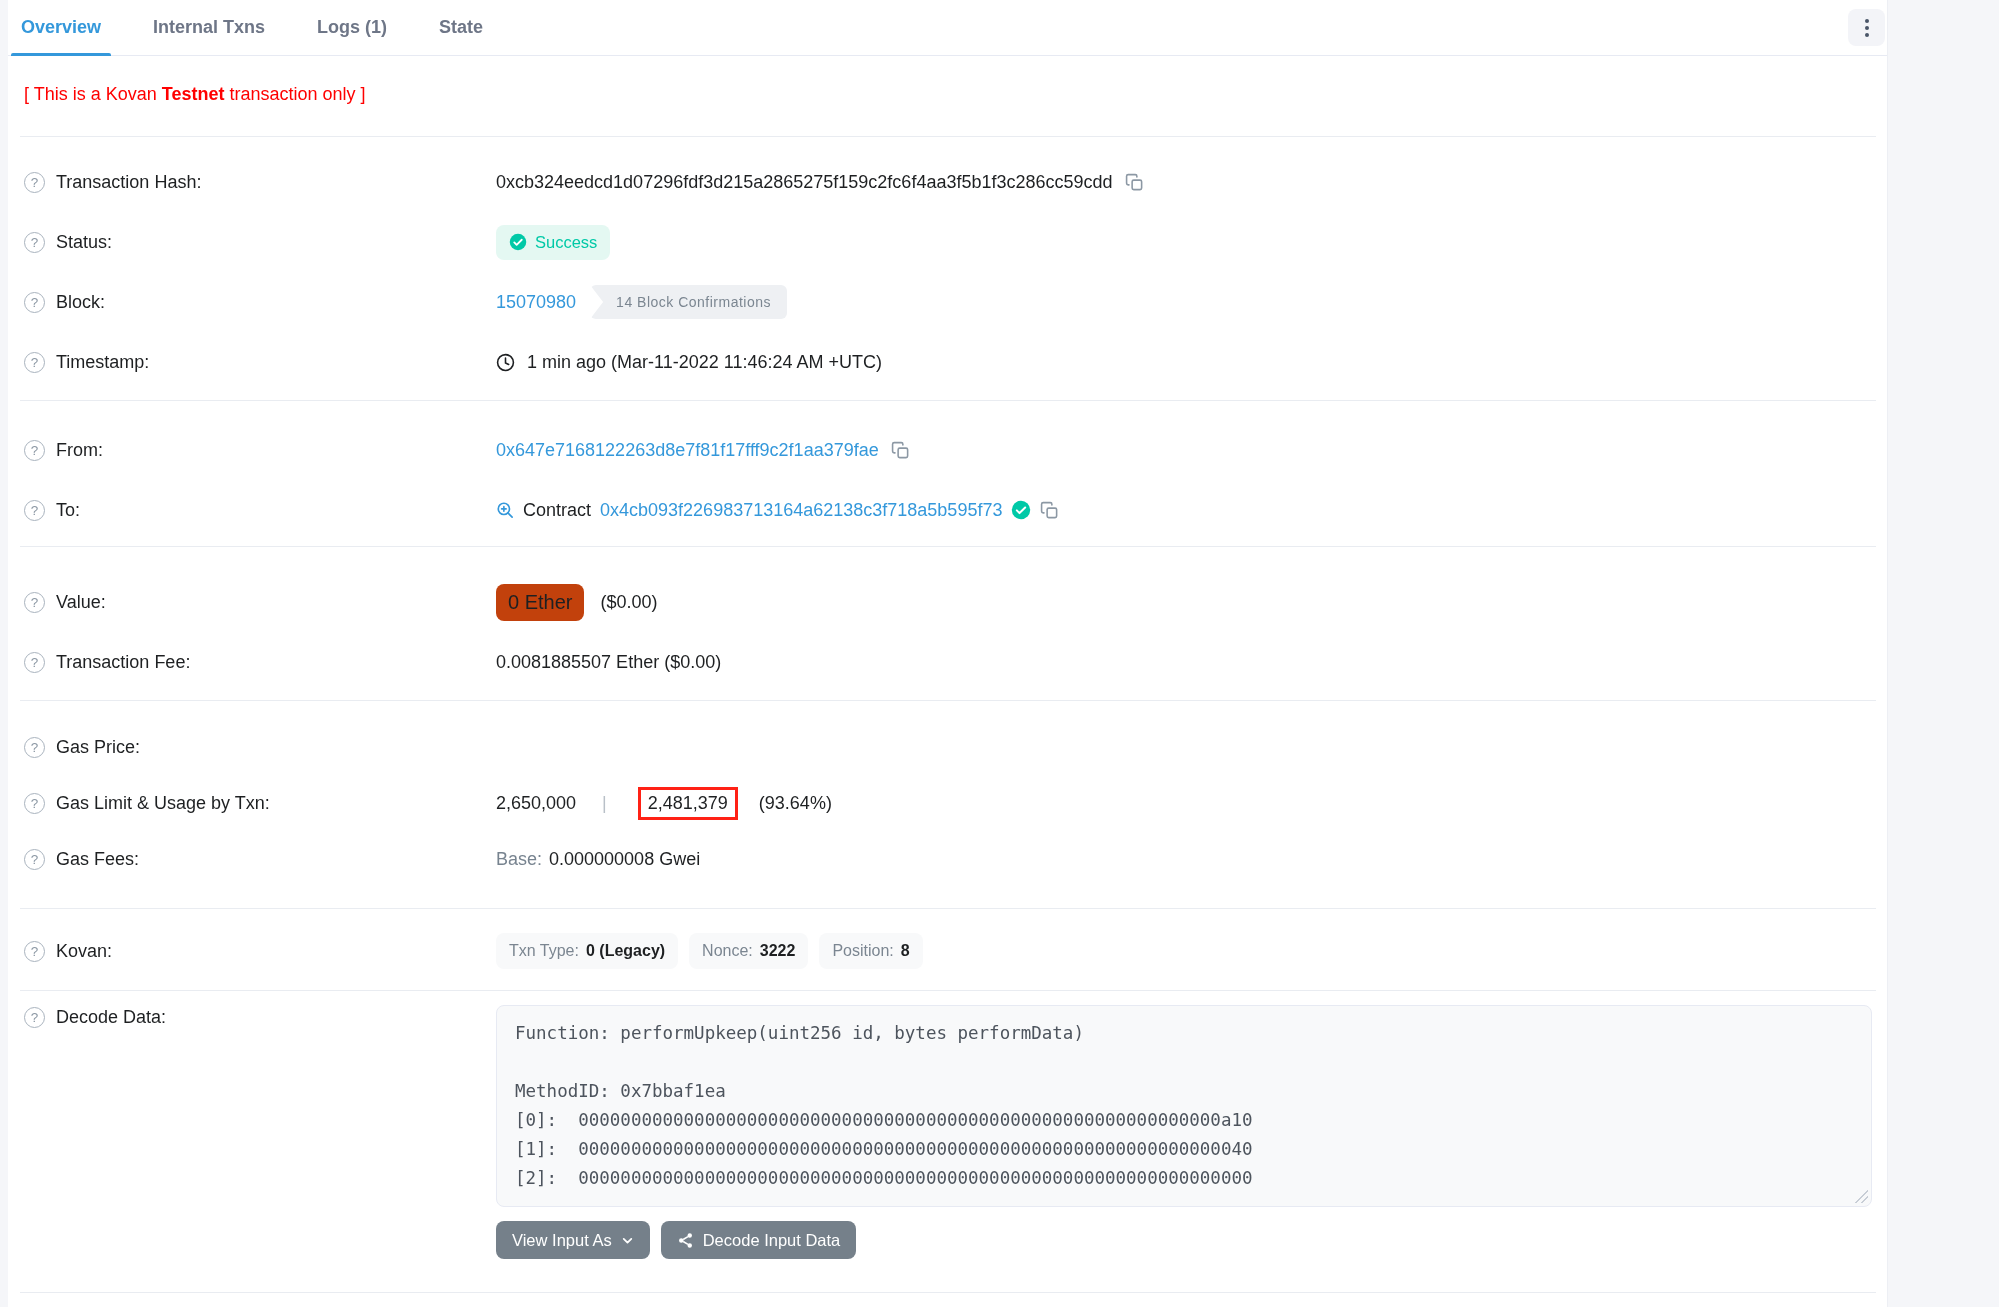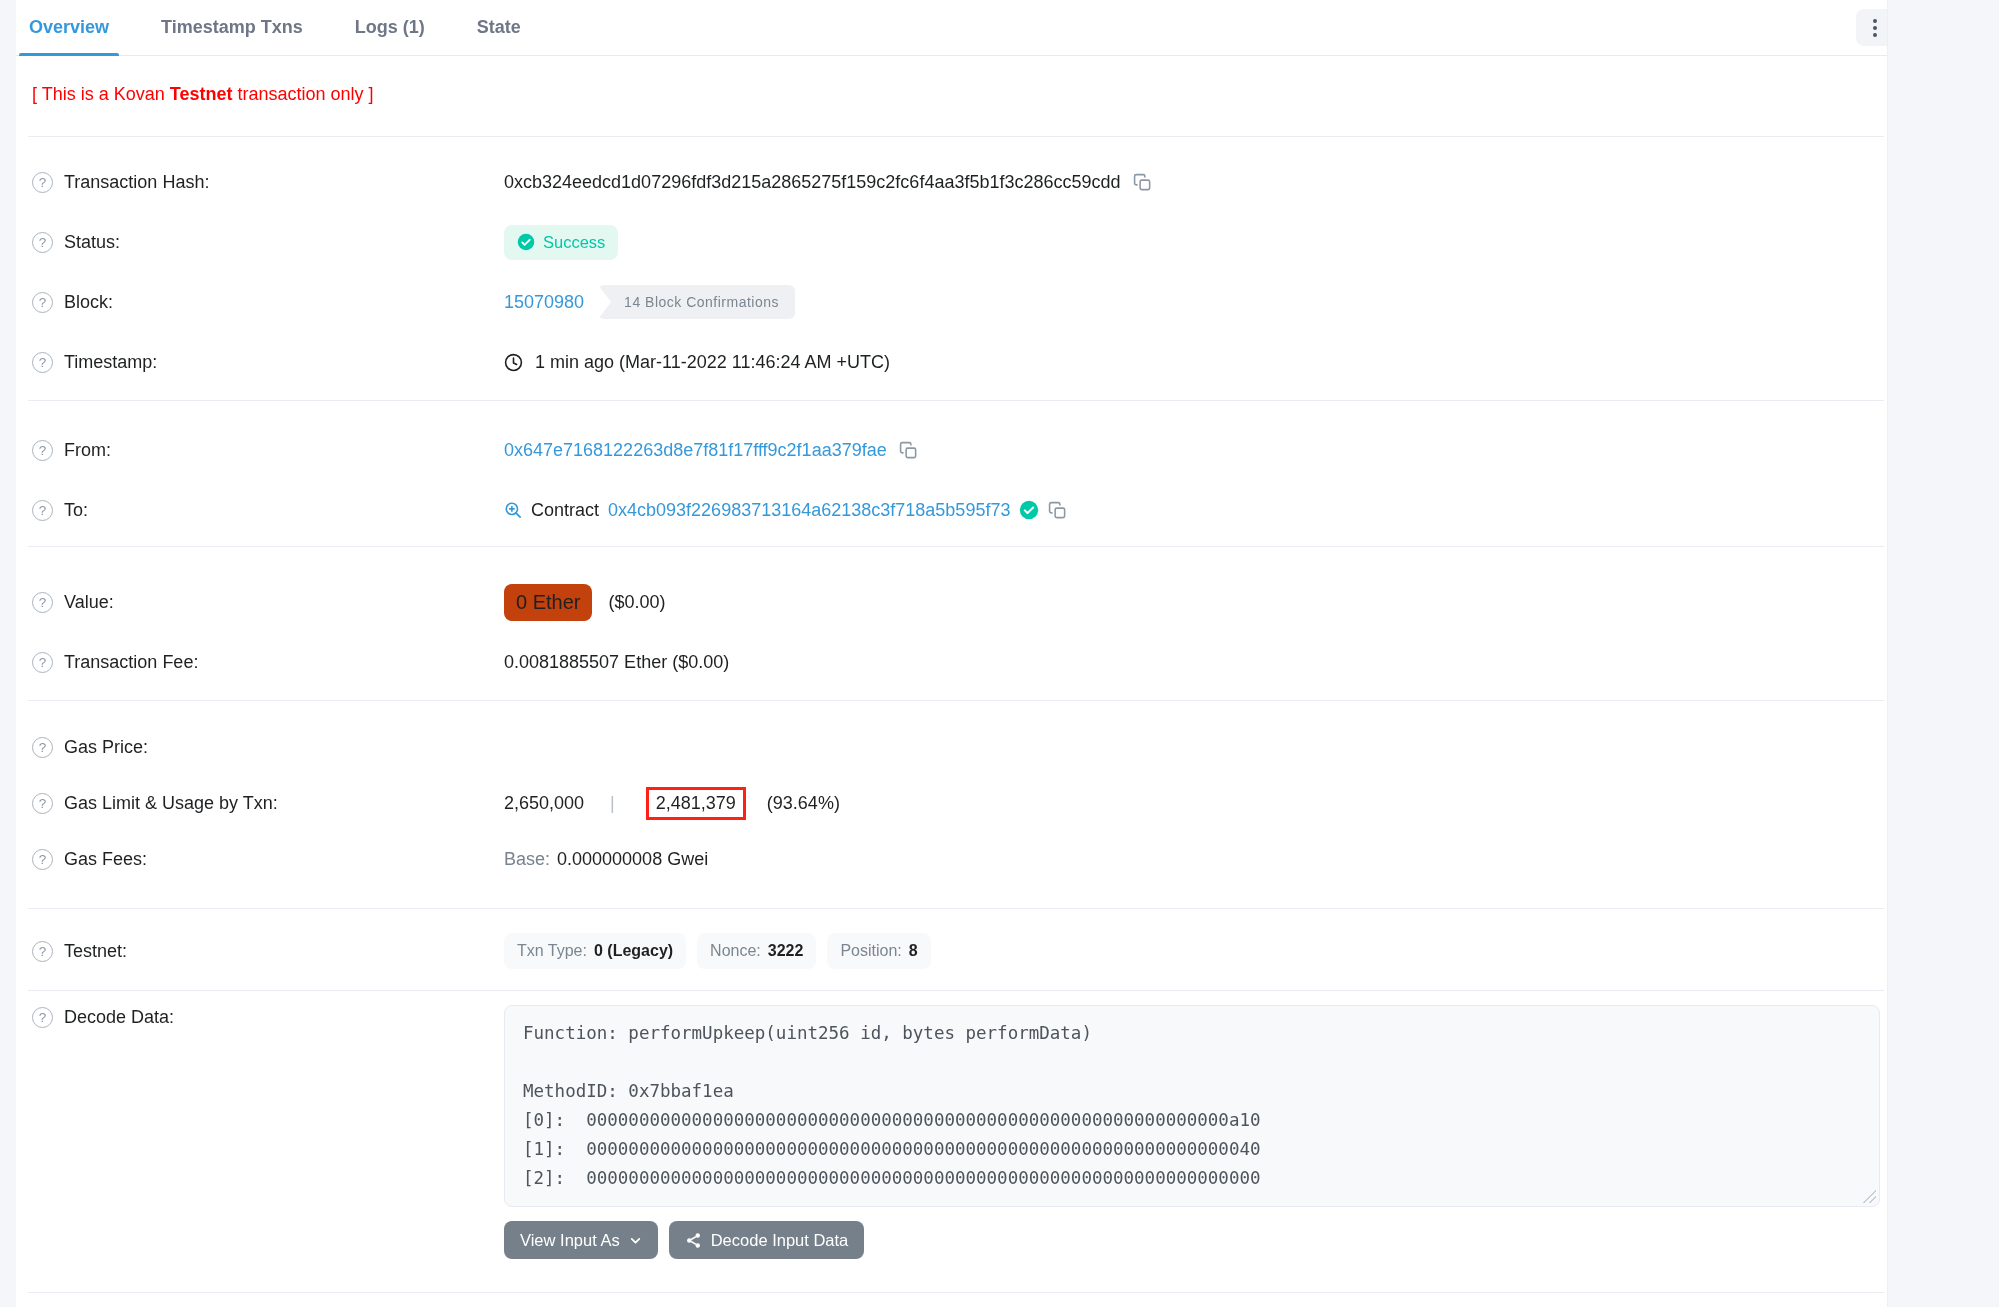--- a/index.html
+++ b/index.html
@@ -4,21 +4,21 @@
 <style>
   * { box-sizing: border-box; margin: 0; padding: 0; }
   html,body { width:1999px; height:1307px; }
   body {
     background:#f5f6f9;
     font-family:"Liberation Sans", sans-serif;
     color:#1e2022;
     overflow:hidden;
     position:relative;
   }
-  .card { position:absolute; left:16px; top:0; width:1887px; height:1307px; background:#fff; }
+  .card { position:absolute; left:8px; top:0; width:1887px; height:1307px; background:#fff; }
   .right-rail { position:absolute; top:0; right:0; width:112px; height:1307px; background:#f5f6f9; border-left:1px solid #edeff4; }
 
   
   .tabbar { display:flex; align-items:center; height:56px; border-bottom:1px solid #e7eaf3; padding-right:10px; }
   .tab { position:relative; height:100%; display:flex; align-items:center; padding:0 10px; margin-left:32px; font-size:18px; font-weight:700; color:#6e7687; cursor:pointer; }
   .tab:first-child { margin-left:3px; }
   .tab.active { color:#3498db; }
   .tab.active::after { content:""; position:absolute; left:0; right:0; bottom:-1px; height:3px; background:#3498db; border-radius:2px 2px 0 0; }
   .kebab-btn { margin-left:auto; width:37px; height:37px; border-radius:8px; background:#f3f4f8; display:flex; flex-direction:column; align-items:center; justify-content:center; gap:3px; cursor:pointer; }
   .kebab-btn .dot { width:4px; height:4px; border-radius:50%; background:#4a5568; }
@@ -67,21 +67,21 @@
   .btn-row { margin-left:472px; margin-top:14px; display:flex; gap:11px; }
   .btn { background:#75808a; color:#fff; border:none; border-radius:8px; font-size:16.5px; height:38px; padding:0 16px; display:inline-flex; align-items:center; gap:9px; font-family:"Liberation Sans", sans-serif; cursor:pointer; }
 </style>
 </head>
 <body>
 
 <div class="card">
 
   <div class="tabbar">
     <div class="tab active">Overview</div>
-    <div class="tab">Timestamp Txns</div>
+    <div class="tab">Internal Txns</div>
     <div class="tab">Logs (1)</div>
     <div class="tab">State</div>
     <div class="kebab-btn">
       <span class="dot"></span>
       <span class="dot"></span>
       <span class="dot"></span>
     </div>
   </div>
 
   <div class="warning"><span>[ This is a Kovan </span><b>Testnet</b><span> transaction only ]</span></div>
@@ -247,21 +247,21 @@
         <span class="muted">Base:</span>
         <span>0.000000008 Gwei</span>
       </div>
     </div>
   </div>
 
   <div class="section sec-e">
     <div class="row">
       <div class="row-label">
         <span class="qicon"></span>
-        <span>Testnet:</span>
+        <span>Kovan:</span>
       </div>
       <div class="row-value" style="gap:11px;">
         <span class="badge-kv">
           <span class="k">Txn Type:</span>
           <span class="v">0 (Legacy)</span>
         </span>
         <span class="badge-kv">
           <span class="k">Nonce:</span>
           <span class="v">3222</span>
         </span>

